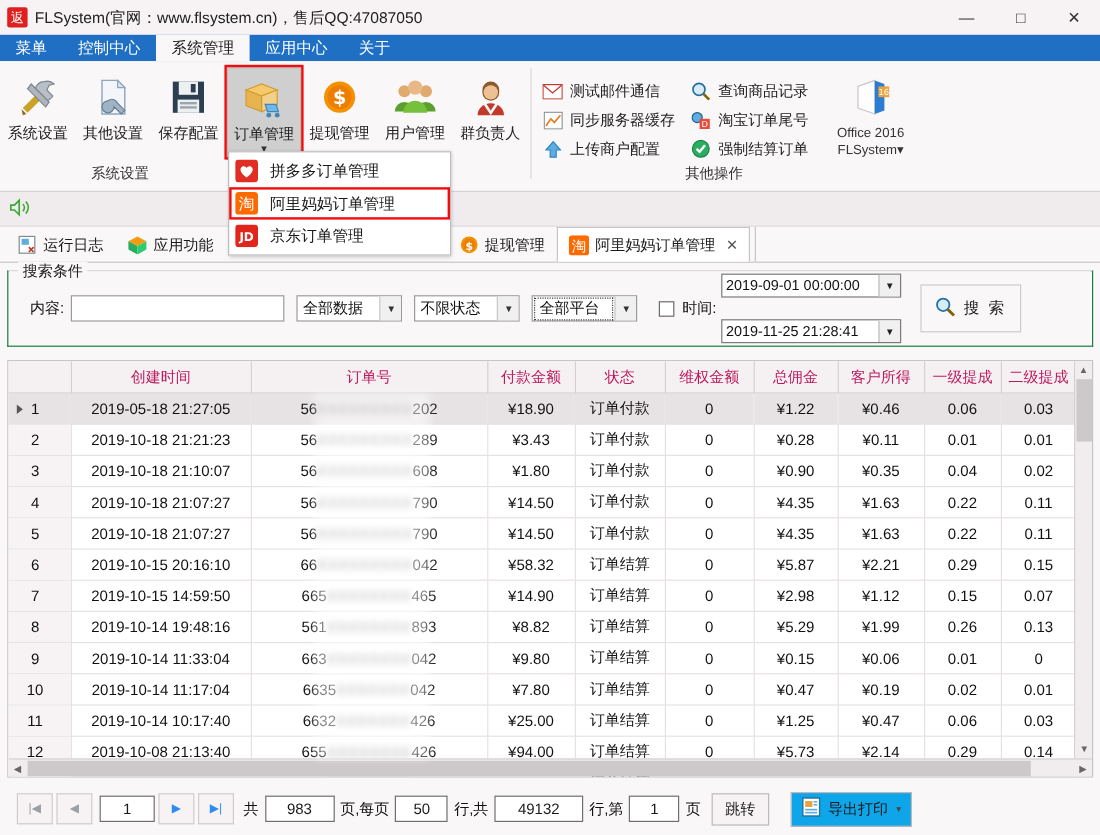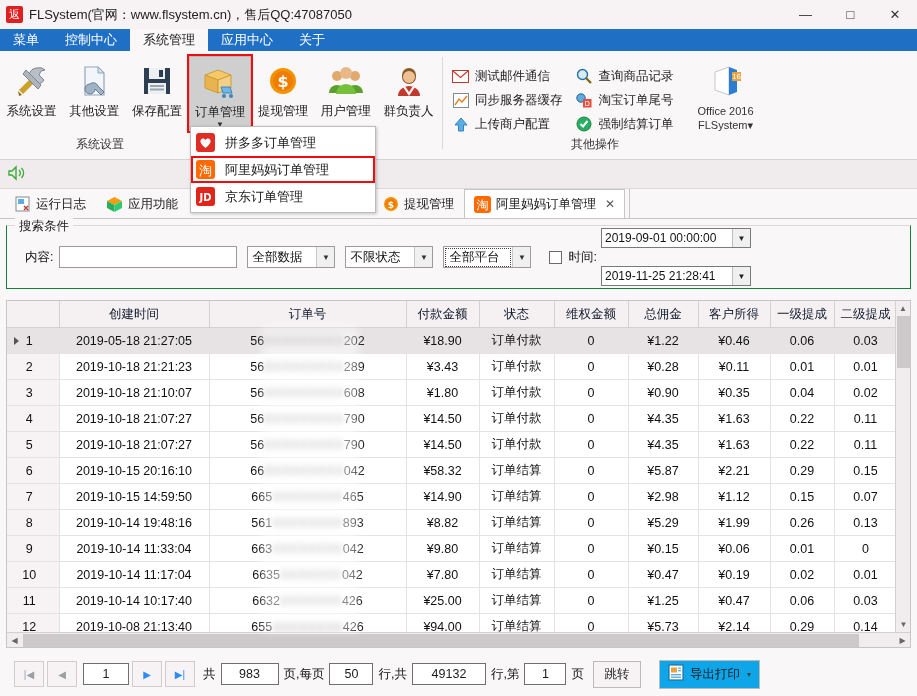--- a/index.html
+++ b/index.html
@@ -77,21 +77,21 @@
   .chk{width:13px;height:13px;border:1px solid #6b6b6b;background:#fff;box-sizing:border-box;}
   .dtbox{height:20px;border:1px solid #7a7a7a;background:#fff;display:flex;align-items:center;box-sizing:border-box;width:150px;}
   .dtbox .dv{flex:1;padding-left:3px;font-size:12px;color:#111;font-family:"Liberation Sans",sans-serif;}
   .dtbox .db{width:17px;height:18px;background:#f0f0f0;border-left:1px solid #bdbdbd;display:flex;align-items:center;justify-content:center;}
   .searchbtn{width:82px;height:38px;border:1px solid #cfcbcd;background:#faf7f8;display:flex;align-items:center;justify-content:center;}
   .searchbtn .lb{font-size:13px;margin-left:7px;letter-spacing:2px;}
 
   
   .gridwrap{position:absolute;left:6px;top:300px;width:905px;height:348px;border:1px solid #c9c5c7;background:#fff;box-sizing:border-box;overflow:hidden;}
   table.grid{border-collapse:collapse;table-layout:fixed;width:890px;}
-  table.grid th{background:#f5f1f3;border:1px solid #d4d0d2;border-top:none;border-left:none;height:24px;font-weight:normal;font-size:12.5px;color:#0f172a;}
+  table.grid th{background:#f5f1f3;border:1px solid #d4d0d2;border-top:none;border-left:none;height:24px;font-weight:normal;font-size:12.5px;color:#be185d;}
   table.grid td{border:1px solid #e6e2e4;border-top:none;border-left:none;height:23px;font-size:12.5px;color:#111;text-align:center;white-space:nowrap;overflow:hidden;}
   table.grid tr.sel td{background:#e7e3e5;}
   td.c-idx,th.c-idx{background:#f7f3f5;text-align:right;padding-right:8px;border-right:1px solid #d4d0d2;}
   tr.sel td.c-idx{background:#ece8ea;}
   .arrow-cell{position:relative;}
   .rowarrow{position:absolute;left:7px;top:50%;transform:translateY(-50%);width:0;height:0;border-left:5px solid #555;border-top:4px solid transparent;border-bottom:4px solid transparent;}
   .c-time{text-align:center;}
   .c-order{text-align:center;position:relative;}
   .c-money{text-align:center;}
   .blur{display:inline-block;filter:blur(3.2px);color:#6a6a6a;letter-spacing:.5px;}
@@ -470,20 +470,29 @@
             </div>
         </div>
         <div class="dtbox">
           <div class="dv">2019-11-25 21:28:41</div>
           <div class="db">
               <span style="font-size:8px;color:#222;">▼</span>
             </div>
         </div>
       </div>
 
+      <div class="searchbtn" style="margin-left:16px;">
+        <span>
+          <svg width="17" height="17" viewBox="0 0 17 17">
+              <circle cx="7" cy="7" r="5.2" fill="#d6eaf8" stroke="#2471a3" stroke-width="1.5"></circle>
+              <path d="M10.8 10.8 L16 16" stroke="#7d6608" stroke-width="2.4"></path>
+            </svg>
+        </span>
+        <span class="lb">搜 索</span>
+      </div>
     </div>
   </div>
 
   <div class="gridwrap">
     <table class="grid">
       <colgroup>
         <col style="width:52px">
           <col style="width:150px">
           <col style="width:197px">
           <col style="width:73px">

